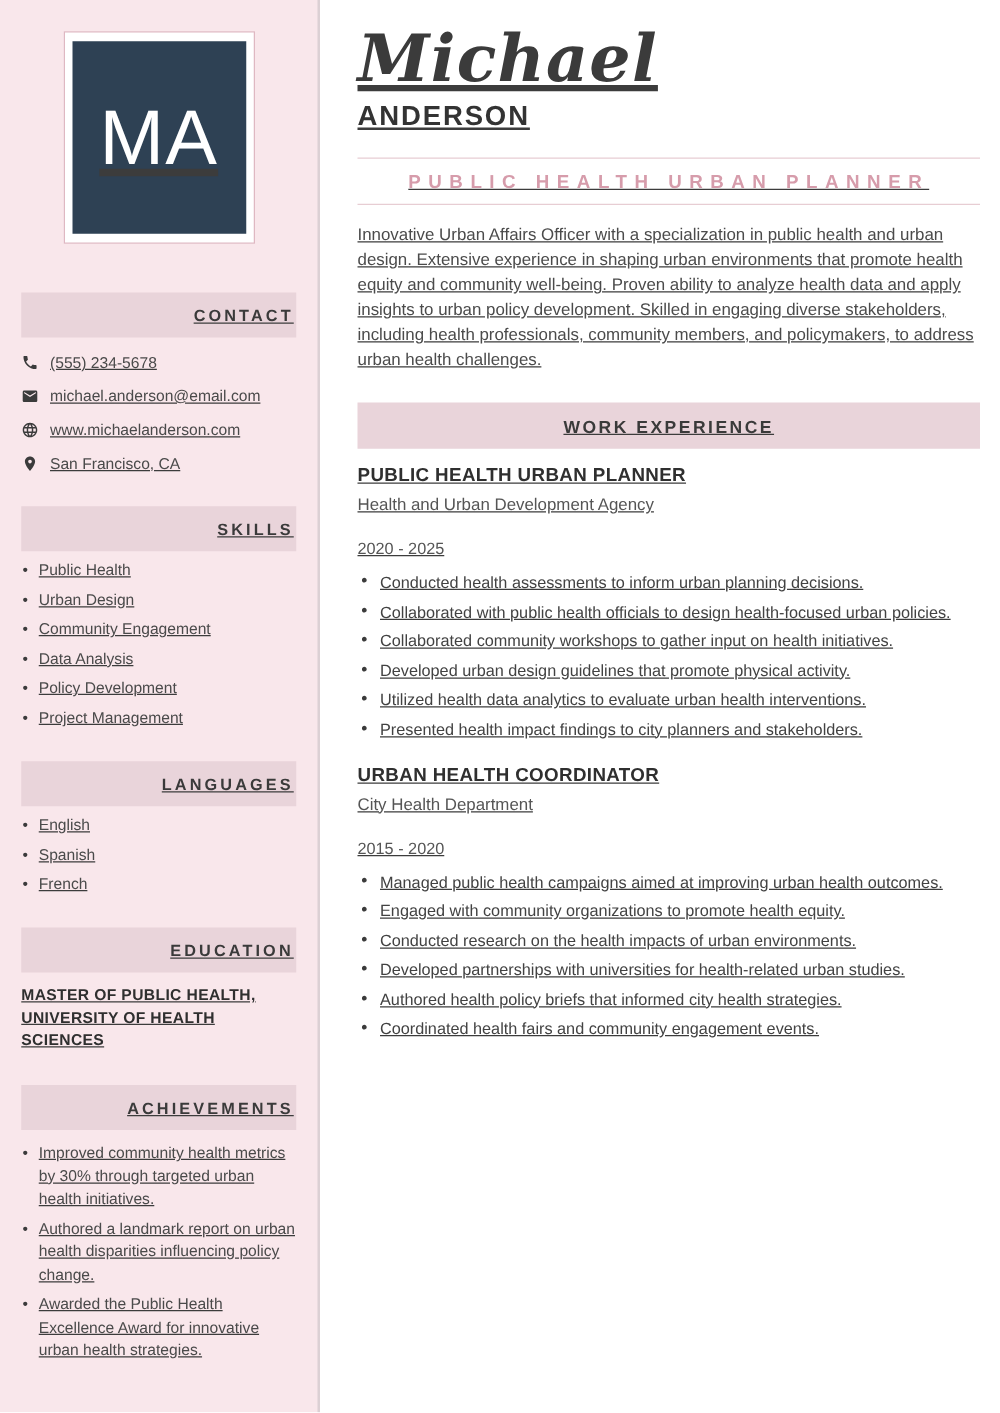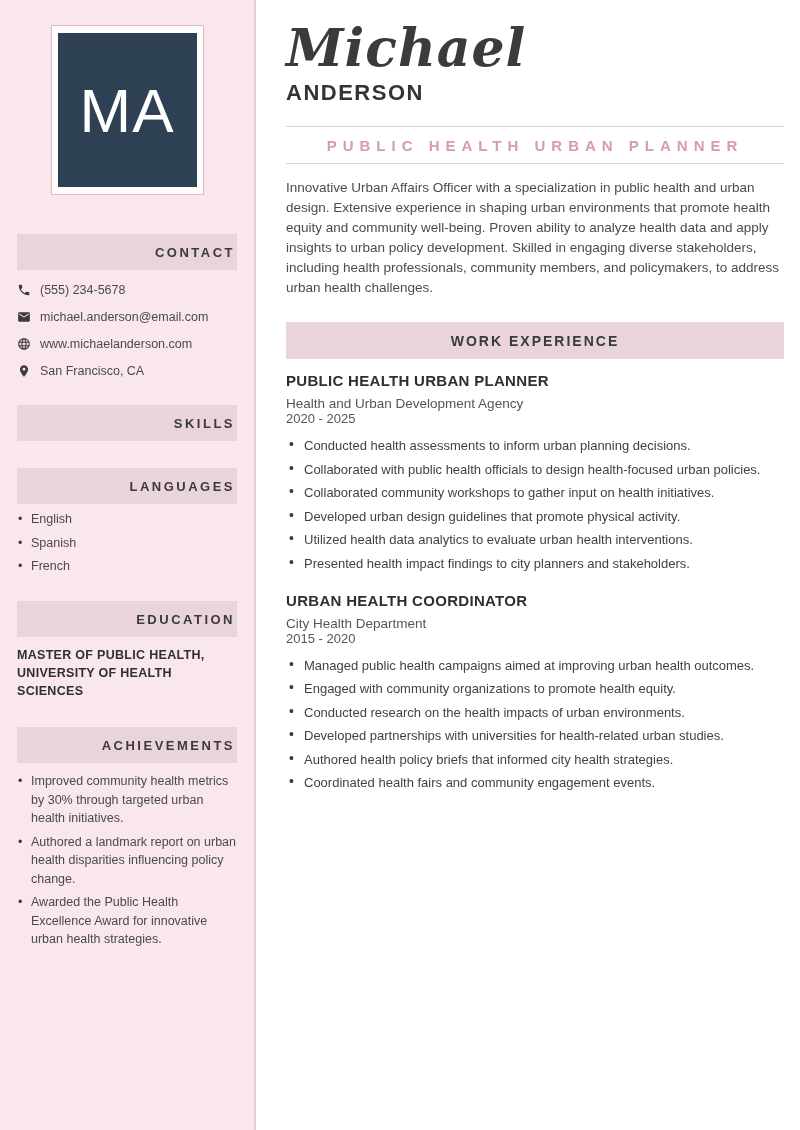--- a/index.html
+++ b/index.html
@@ -5,20 +5,21 @@
   * { margin:0; padding:0; box-sizing:border-box; }
   html,body { background:#ffffff; }
   .page {
     position:relative;
     width:800px; height:1130px;
     background:#ffffff;
     font-family:"Liberation Sans", sans-serif;
     color:#3c3c3c;
     display:flex;
     overflow:hidden;
+    text-decoration:underline;
   }
   
   .sidebar {
     width:256px; min-width:256px; height:100%;
     background:#f9e7eb;
     border-right:2px solid #dcd0d4;
     padding:0 17px;
   }
   .monogram-frame {
     margin:25px auto 0;
@@ -134,21 +135,21 @@
   .job + .job { margin-top:21px; }
   .job-title {
     font-size:15px; font-weight:700;
     color:#2f2f2f; letter-spacing:0.3px;
   }
   .job-company {
     margin-top:7px;
     font-size:13.5px; color:#555555;
   }
   .job-dates {
-    margin-top:0;
+    margin-top:20px;
     font-size:13px; color:#555555;
   }
   .job-bullets { margin-top:12px; }
   .job-bullets li {
     position:relative;
     padding-left:18px;
     font-size:13px; color:#424242;
     line-height:15px;
     margin-bottom:8.5px;
   }
@@ -201,20 +202,28 @@
                 <path d="M12 2C8.13 2 5 5.13 5 9c0 5.25 7 13 7 13s7-7.75 7-13c0-3.87-3.13-7-7-7zm0 9.5c-1.38 0-2.5-1.12-2.5-2.5s1.12-2.5 2.5-2.5 2.5 1.12 2.5 2.5-1.12 2.5-2.5 2.5z"></path>
               </svg>
           </span>
           <span>San Francisco, CA</span>
         </li>
       </ul>
     </section>
 
     <section>
       <div class="side-heading mt-sect">SKILLS</div>
+      <ul class="side-list">
+        <li>Public Health</li>
+        <li>Urban Design</li>
+        <li>Community Engagement</li>
+        <li>Data Analysis</li>
+        <li>Policy Development</li>
+        <li>Project Management</li>
+      </ul>
     </section>
 
     <section>
       <div class="side-heading mt-sect">LANGUAGES</div>
       <ul class="side-list">
         <li>English</li>
         <li>Spanish</li>
         <li>French</li>
       </ul>
     </section>

